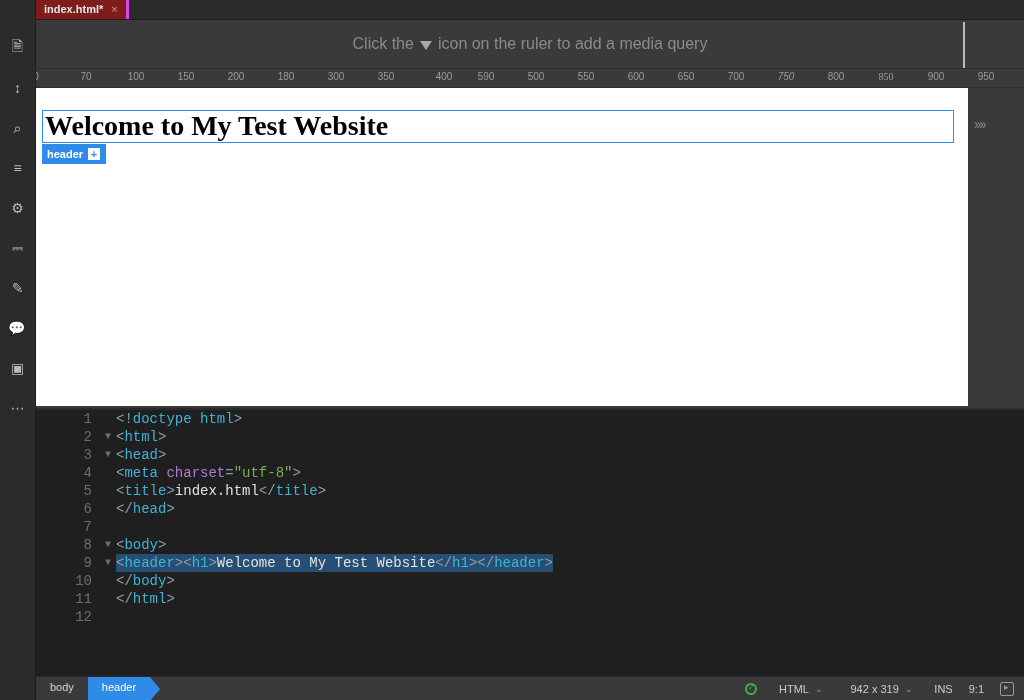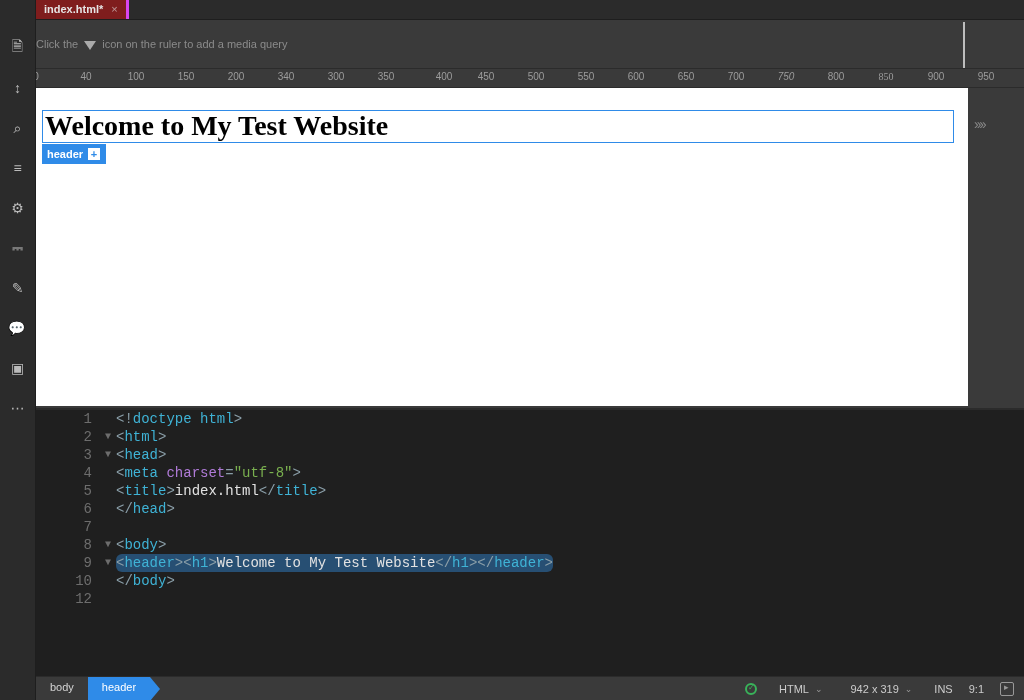--- a/index.html
+++ b/index.html
@@ -59,23 +59,23 @@
     display: flex; align-items: center; justify-content: center;
     color: #bbb;
     font-size: 14px;
   }
 
   
   .hint-row {
     position: absolute;
     top: 20px; left: 36px; right: 0;
     height: 48px;
-    display: flex; align-items: center; justify-content: flex-start;
+    display: flex; align-items: center; justify-content: center;
     color: #8b8b8b;
-    font-size: 11px;
+    font-size: 16px;
     background: #3a3a3a;
     gap: 6px;
   }
   .hint-row .tri {
     display: inline-block;
     width: 0; height: 0;
     border-left: 6px solid transparent;
     border-right: 6px solid transparent;
     border-top: 9px solid #aaa;
     position: relative;
@@ -202,21 +202,21 @@
     font-size: 10px;
   }
   .code {
     white-space: pre;
   }
   .t-punct { color: #8a9ea8; }
   .t-tag   { color: #3fb3d6; }
   .t-attr  { color: #b07bd8; }
   .t-str   { color: #7ab04f; }
   .t-text  { color: #e2e2e2; }
-  .hl-line .code { background: #274f73; border-radius: 6px; }
+  .hl-line .code { background: #274f73; border-radius: 1px; }
 
   
   .statusbar {
     position: absolute;
     left: 36px; right: 0; bottom: 0;
     height: 24px;
     background: #3a3a3a;
     border-top: 1px solid #2b2b2b;
     display: flex;
     align-items: stretch;
@@ -295,29 +295,29 @@
 <div class="hint-row">
   <span>Click the</span>
   <span class="tri"></span>
   <span>icon on the ruler to add a media query</span>
 </div>
 
 <div class="vhandle"></div>
 
 <div class="ruler" id="ruler">
     <span class="tick" style="left: 0px;">0</span>
-    <span class="tick" style="left: 50px;">40</span>
+    <span class="tick" style="left: 50px;">70</span>
     <span class="tick" style="left: 100px;">100</span>
     <span class="tick" style="left: 150px;">150</span>
     <span class="tick" style="left: 200px;">200</span>
-    <span class="tick" style="left: 250px;">340</span>
+    <span class="tick" style="left: 250px;">180</span>
     <span class="tick" style="left: 300px;">300</span>
     <span class="tick" style="left: 350px;">350</span>
     <span class="tick" style="left: 408px;">400</span>
-    <span class="tick" style="left: 450px;">450</span>
+    <span class="tick" style="left: 450px;">590</span>
     <span class="tick" style="left: 500px;">500</span>
     <span class="tick" style="left: 550px;">550</span>
     <span class="tick" style="left: 600px;">600</span>
     <span class="tick" style="left: 650px;">650</span>
     <span class="tick" style="left: 700px;">700</span>
     <span class="tick" style="left: 750px; font-style: italic;">750</span>
     <span class="tick" style="left: 800px;">800</span>
     <span class="tick" style="left: 850px; font-family: Liberation Serif, serif;">850</span>
     <span class="tick" style="left: 900px;">900</span>
     <span class="tick" style="left: 950px;">950</span>
@@ -375,20 +375,25 @@
     </div>
     <div class="code-line hl-line">
       <span class="gutter">9</span>
       <span class="fold">▼</span>
       <span class="code"><span class="t-punct">&lt;</span><span class="t-tag">header</span><span class="t-punct">&gt;&lt;</span><span class="t-tag">h1</span><span class="t-punct">&gt;</span><span class="t-text">Welcome to My Test Website</span><span class="t-punct">&lt;/</span><span class="t-tag">h1</span><span class="t-punct">&gt;&lt;/</span><span class="t-tag">header</span><span class="t-punct">&gt;</span></span>
     </div>
     <div class="code-line">
       <span class="gutter">10</span>
       <span class="fold"></span>
       <span class="code"><span class="t-punct">&lt;/</span><span class="t-tag">body</span><span class="t-punct">&gt;</span></span>
+    </div>
+    <div class="code-line">
+      <span class="gutter">11</span>
+      <span class="fold"></span>
+      <span class="code"><span class="t-punct">&lt;/</span><span class="t-tag">html</span><span class="t-punct">&gt;</span></span>
     </div>
     <div class="code-line">
       <span class="gutter">12</span>
       <span class="fold"></span>
       <span class="code"></span>
     </div>
   </div>
 
 <div class="statusbar">
   <div class="crumbs">

